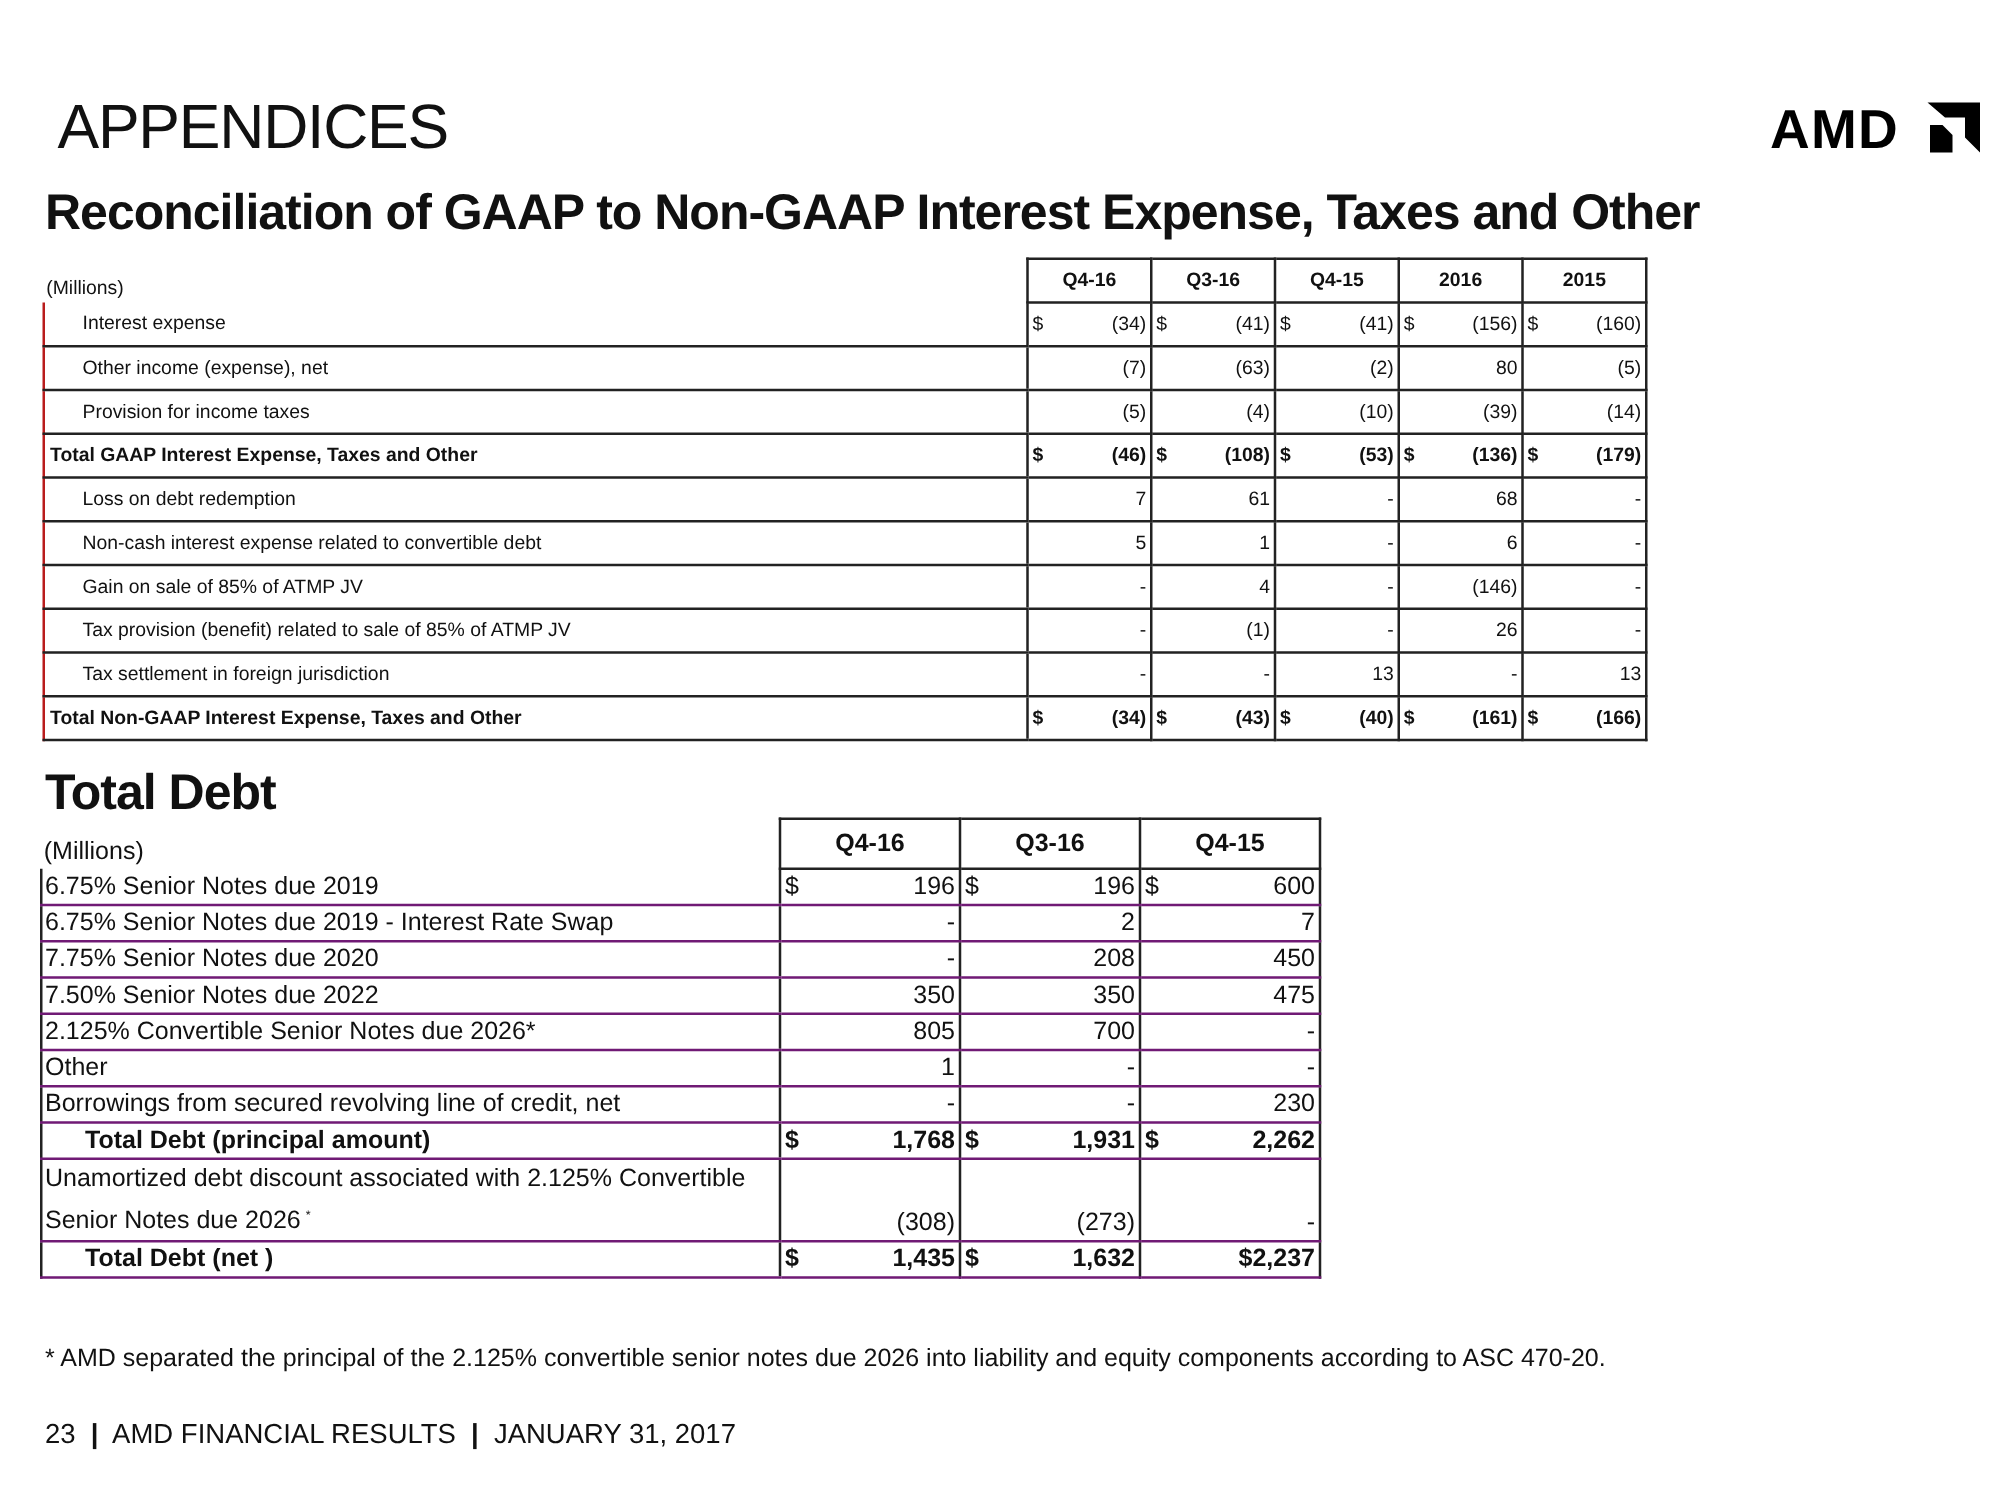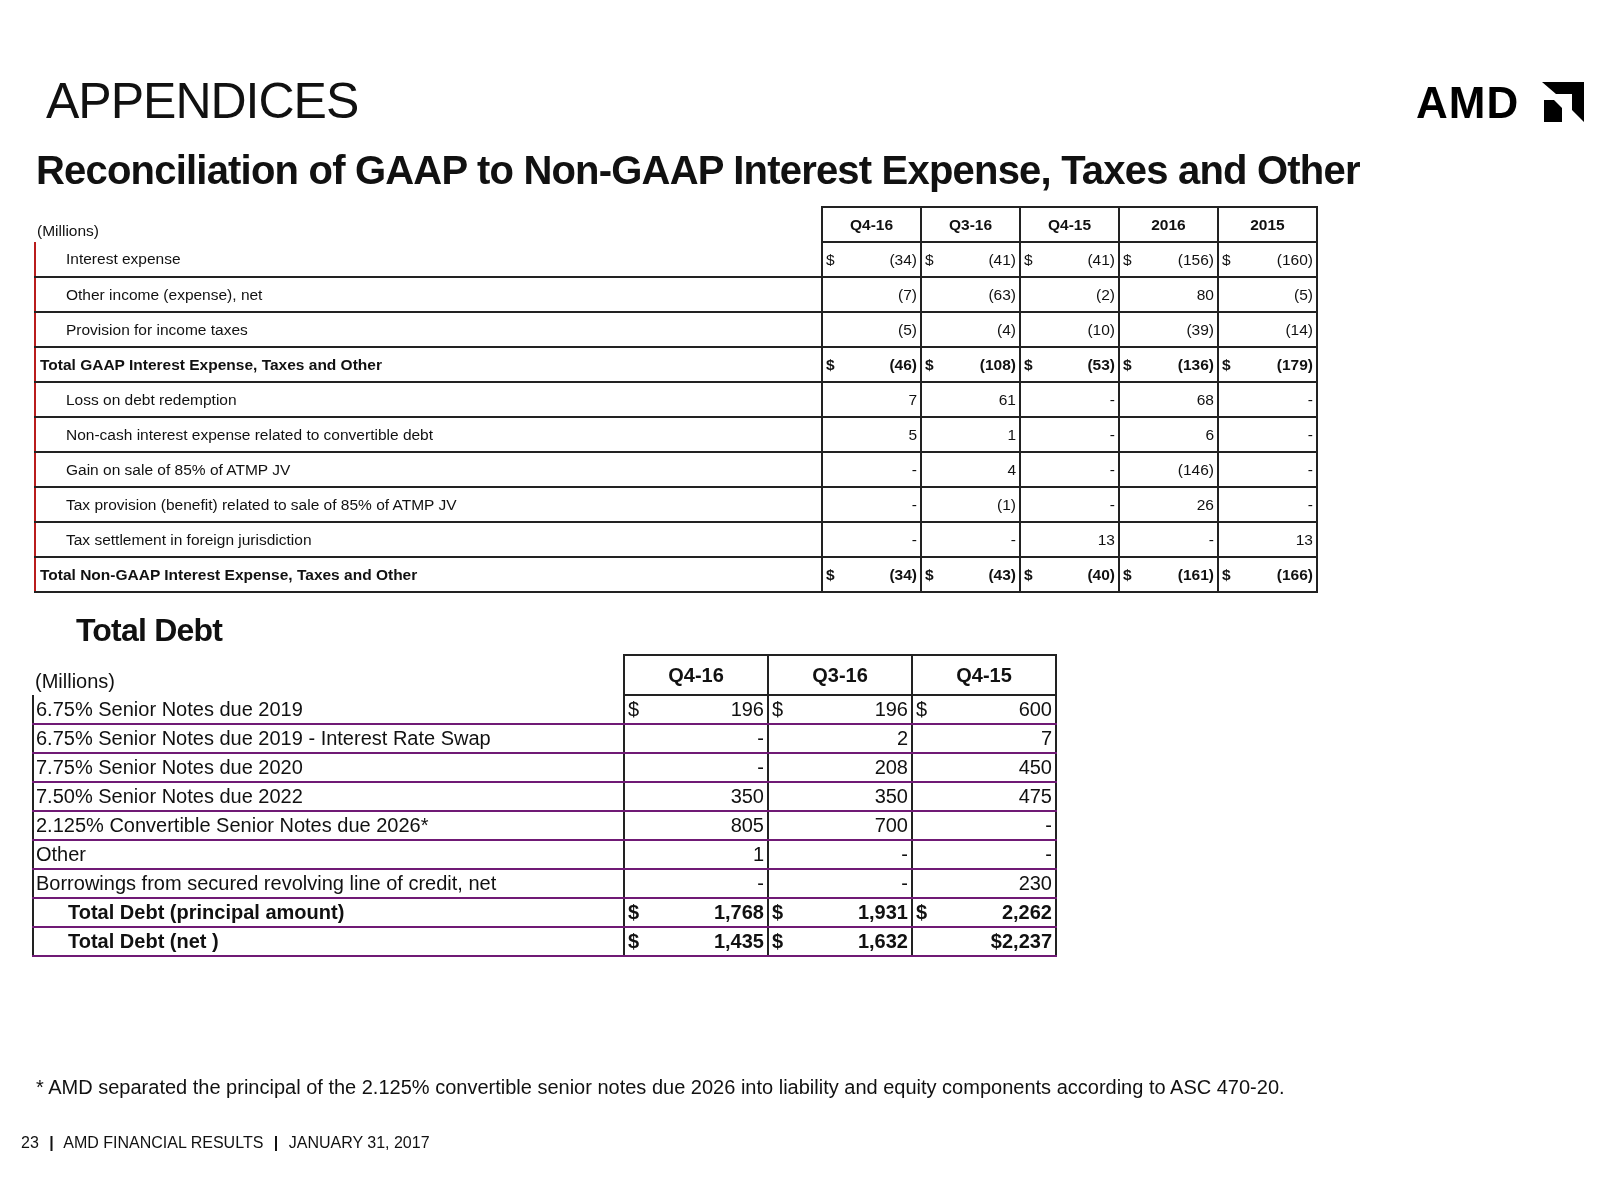--- a/index.html
+++ b/index.html
@@ -19,40 +19,40 @@
   #recon td { border-bottom:2px solid #222; }
   #recon td.label { width:752px; border-left:2px solid #b91c1c; padding-left:4px; }
   #recon td.label.indent { padding-left:30px; }
   #recon td.val { width:91px; border-left:2px solid #222; border-right:2px solid #222; }
   #recon tr.bold td { font-weight:700; }
   #recon th.col { width:91px; }
   .cellwrap { display:flex; justify-content:space-between; align-items:center; }
   .cellwrap .cur { text-align:left; }
   .cellwrap .num { text-align:right; margin-left:auto; }
 
-  #debt-title { left:36px; top:612px; font-size:32px; font-weight:700; letter-spacing:-0.8px;margin-left:40px; }
+  #debt-title { left:36px; top:612px; font-size:40px; font-weight:700; letter-spacing:-0.8px; }
 
   
   #debt { left:32px; top:654px; font-size:20px; }
   #debt td, #debt th { height:27px; padding:0 3px; white-space:nowrap; }
   #debt th { font-weight:700; text-align:center; border:2px solid #222; height:38px; }
   #debt th.units { border:none; text-align:left; font-weight:400; vertical-align:bottom; padding-bottom:2px; padding-left:2px; }
   #debt td { border-bottom:2px solid #701a75;margin-top:14px; }
   #debt td.label { width:552px; border-left:2px solid #222; padding-left:2px; }
   #debt td.label.indent { padding-left:34px; }
   #debt td.val { width:136px; border-left:2px solid #222; border-right:2px solid #222; }
   #debt th.col { width:136px; }
   #debt tr.bold td { font-weight:700; }
   #debt tr.tall td { height:58px; }
   #debt tr.tall td.label { white-space:normal; line-height:30px; }
   #debt tr.tall td.val { vertical-align:bottom; padding-bottom:2px; }
   sup.star { font-size:10px; vertical-align:super; margin-left:4px; }
 
   #footnote { left:36px; top:1076px; font-size:20px; }
-  #footer { left:21px; top:1134px; font-size:16px; }
+  #footer { left:36px; top:1134px; font-size:22px; }
   #footer .sep { font-weight:700; margin:0 6px; }
 </style>
 </head>
 <body>
 
 <div class="abs" id="appendices">APPENDICES</div>
 
 <div class="abs" id="logo">
   <svg width="170" height="44" viewBox="0 0 170 44">
     <text x="0" y="38" font-family="Liberation Sans, sans-serif" font-weight="700" font-size="44" fill="#000" letter-spacing="1">AMD</text>
@@ -530,20 +530,38 @@
             <span class="num">1,931</span>
           </div>
         </td>
         <td class="val">
           <div class="cellwrap">
             <span class="cur">$</span>
             <span class="num">2,262</span>
           </div>
         </td>
       </tr>
+      <tr class="tall">
+        <td class="label"><span>Unamortized debt discount associated with 2.125% Convertible Senior Notes due 2026</span><sup class="star">*</sup></td>
+        <td class="val">
+          <div class="cellwrap">
+            <span class="num">(308)</span>
+          </div>
+        </td>
+        <td class="val">
+          <div class="cellwrap">
+            <span class="num">(273)</span>
+          </div>
+        </td>
+        <td class="val">
+          <div class="cellwrap">
+            <span class="num">-</span>
+          </div>
+        </td>
+      </tr>
       <tr class="bold">
         <td class="label indent"><span>Total Debt (net )</span></td>
         <td class="val">
           <div class="cellwrap">
             <span class="cur">$</span>
             <span class="num">1,435</span>
           </div>
         </td>
         <td class="val">
           <div class="cellwrap">

